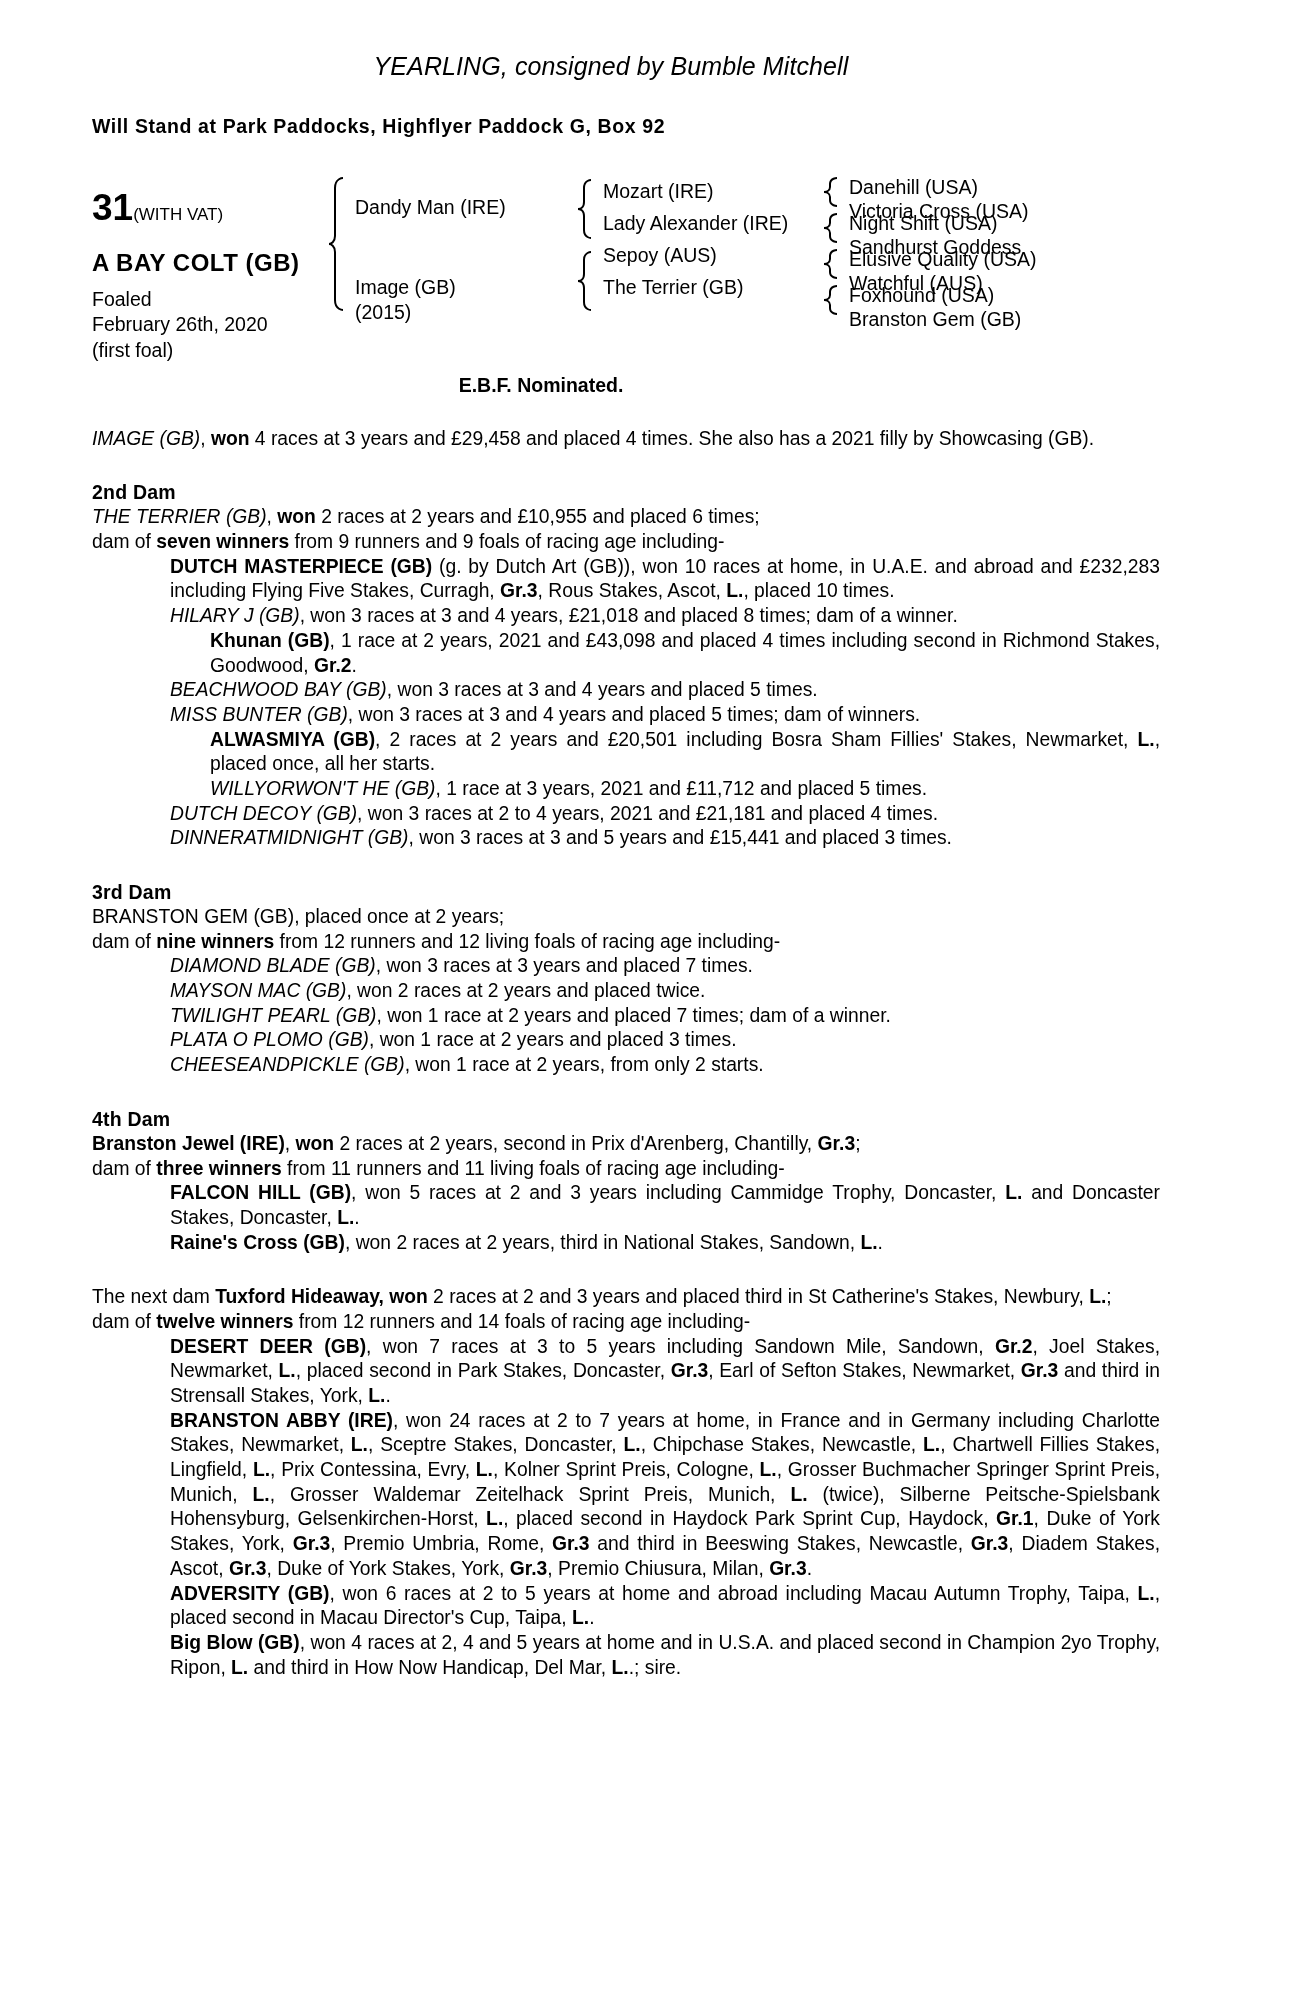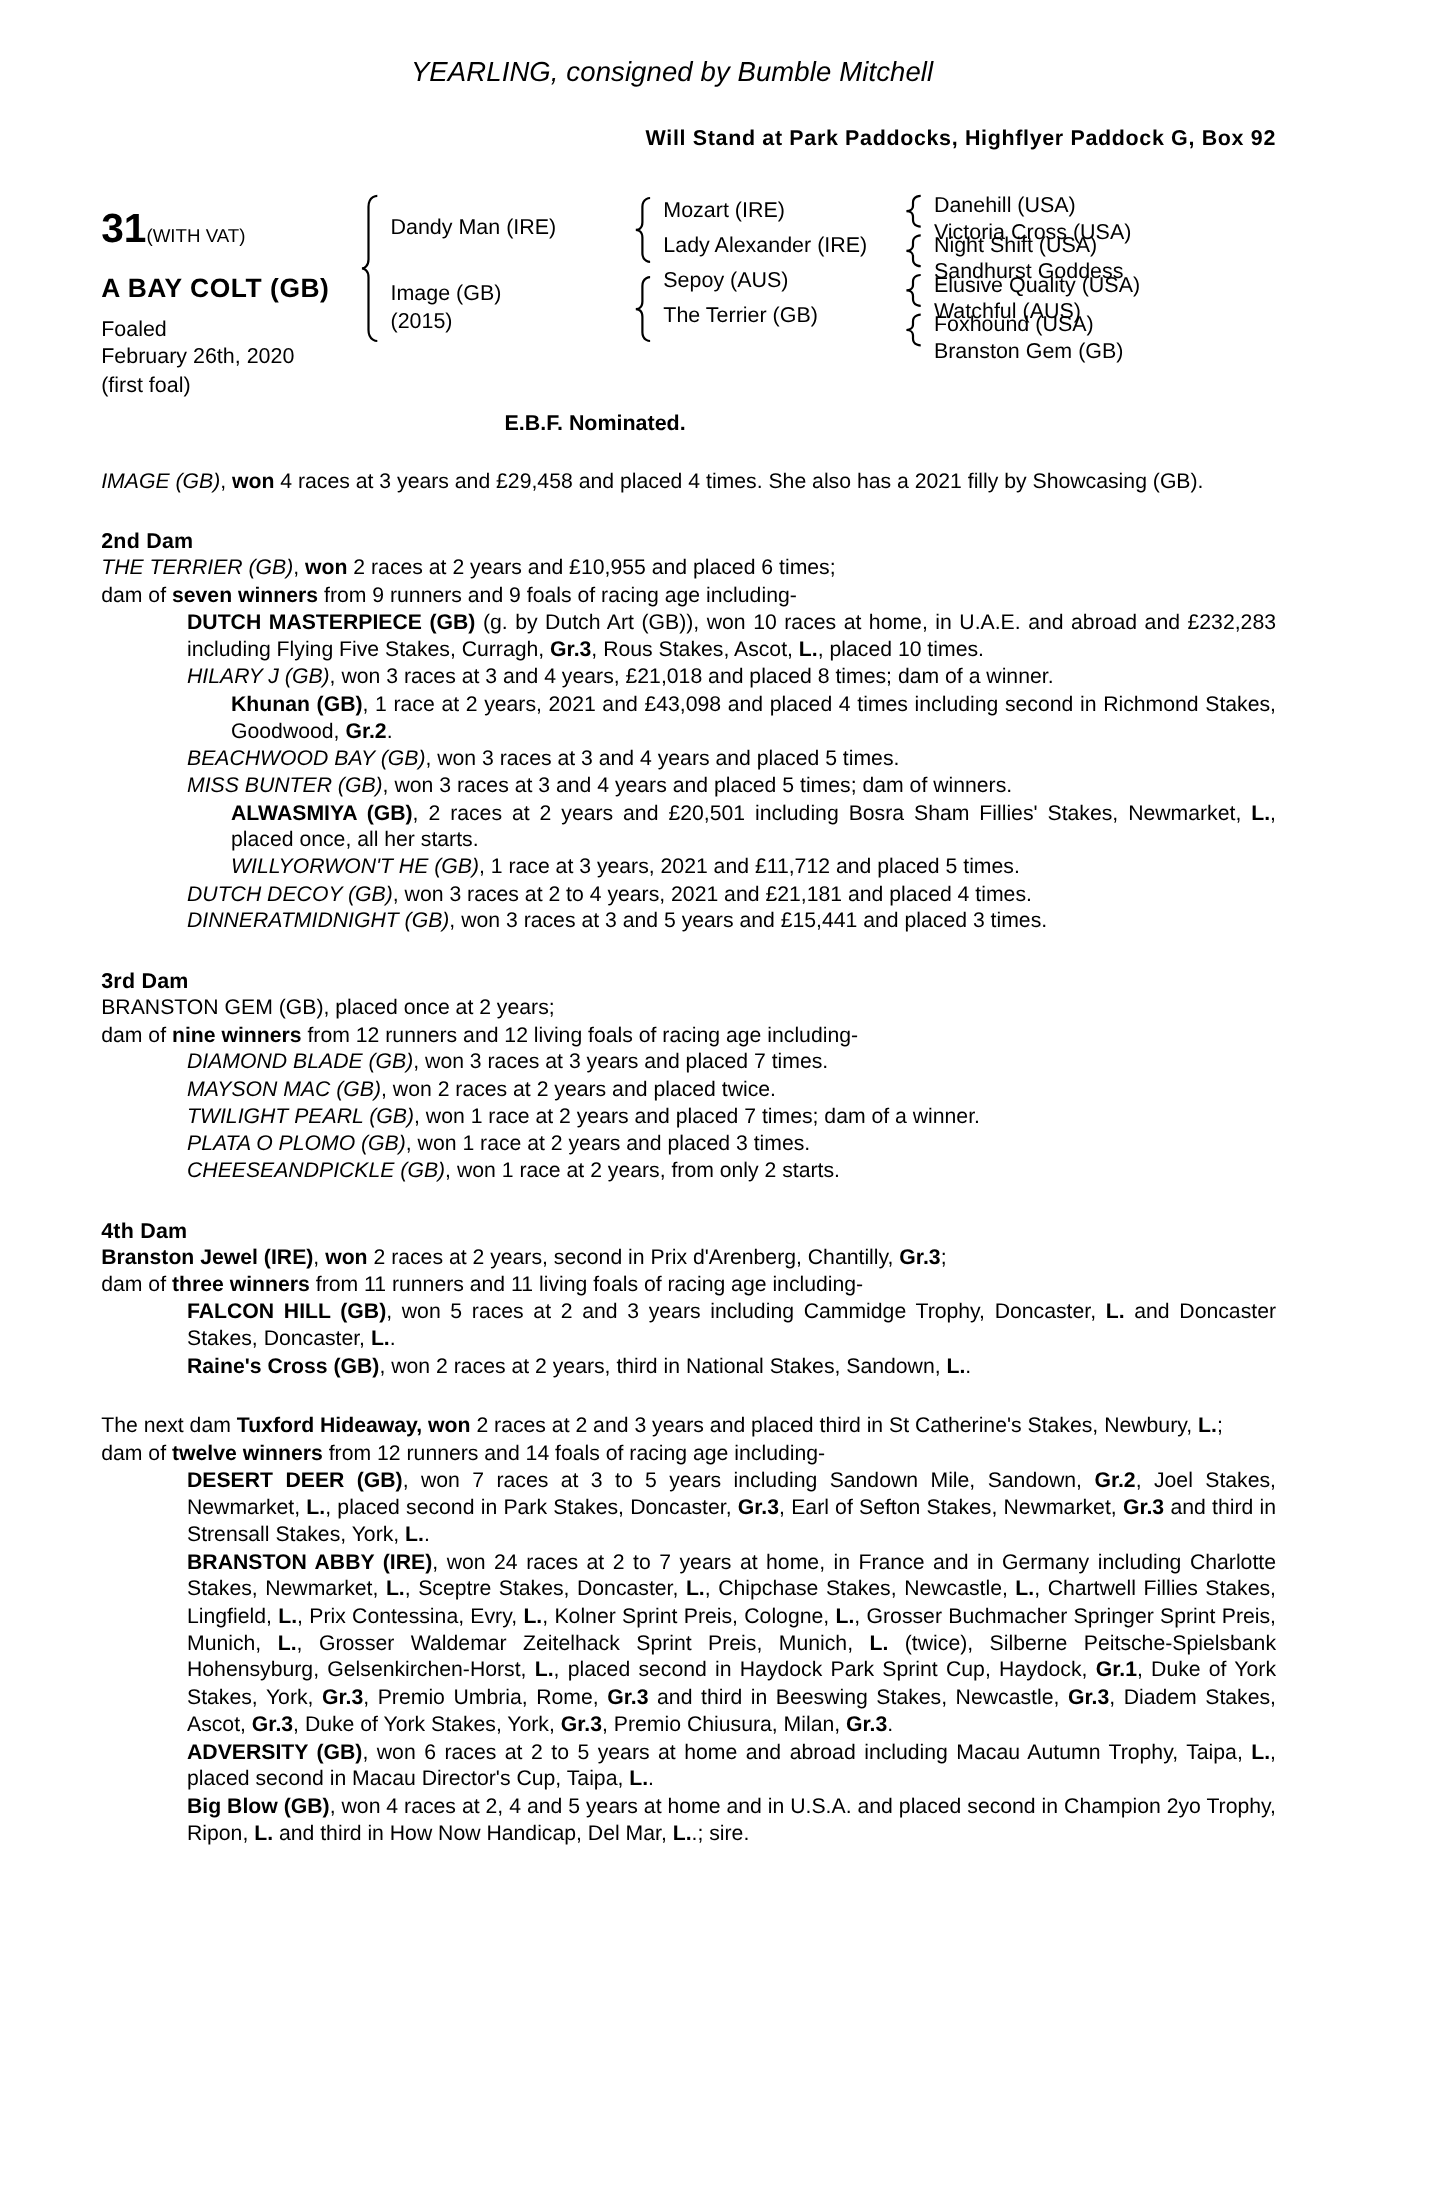--- a/index.html
+++ b/index.html
@@ -30,21 +30,20 @@
     font-size: 25px;
     letter-spacing: 0.1px;
     margin: 0 0 34px 0;
     padding-right: 30px;
   }
   .standat {
     font-weight: bold;
     font-size: 19.5px;
     letter-spacing: 0.6px;
     margin: 0 0 38px 0;
-    text-align: right;
   }
   
   .ped {
     display: flex;
     align-items: flex-start;
     font-size: 19.5px;
     margin-bottom: 6px;
   }
   .ped-left {
     width: 235px;
@@ -81,25 +80,26 @@
     width: 18px;
     flex: 0 0 18px;
   }
   .brace svg { display: block; }
 
   .gen2 {
     flex: 0 0 230px;
     width: 230px;
     display: flex;
     flex-direction: column;
-    justify-content: space-between;
+    justify-content: flex-start;
     font-size: 19.5px;
     line-height: 1.3;
     padding-left: 10px;
     box-sizing: border-box;
+    gap: 28px;
   }
   .gen2 .cell { height: 64px; display: flex; flex-direction: column; justify-content: center;}
   .gen3 {
     flex: 0 0 228px;
     width: 228px;
     display: flex;
     flex-direction: column;
     justify-content: flex-start;
     font-size: 19.5px;
     line-height: 1.3;

